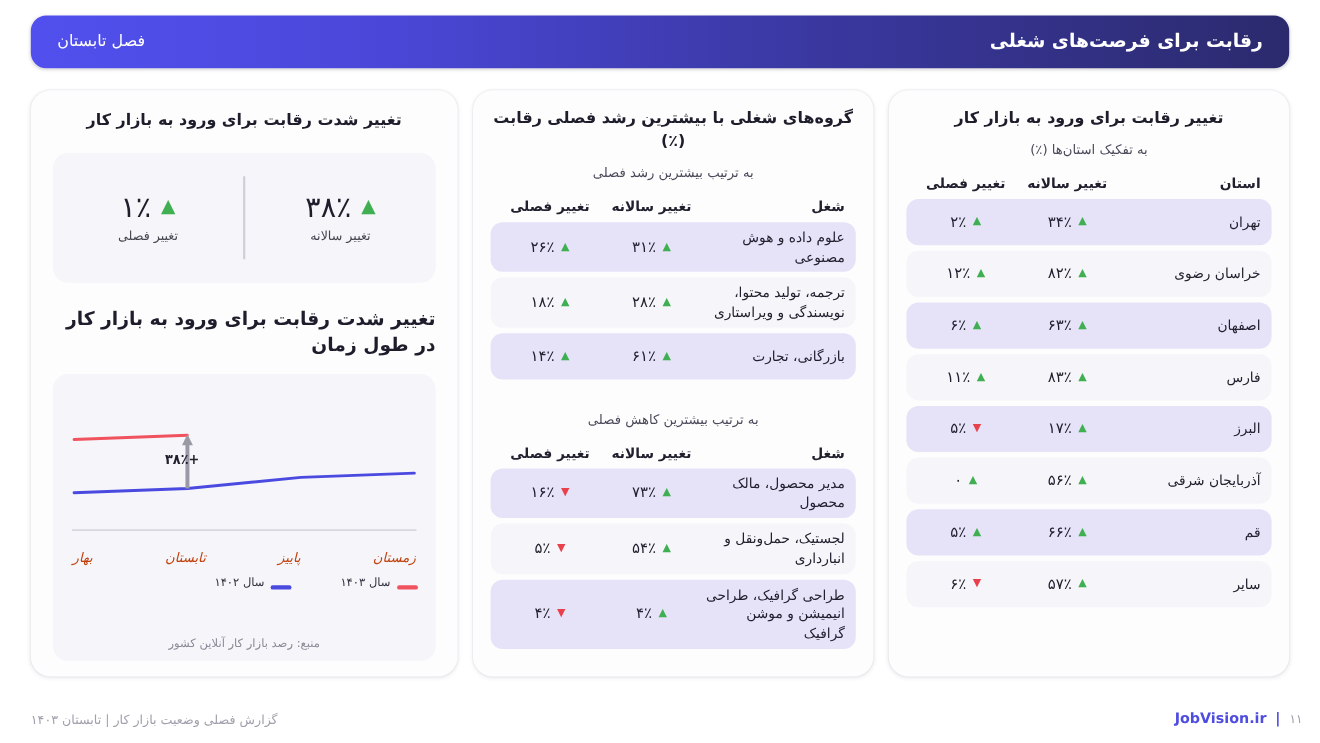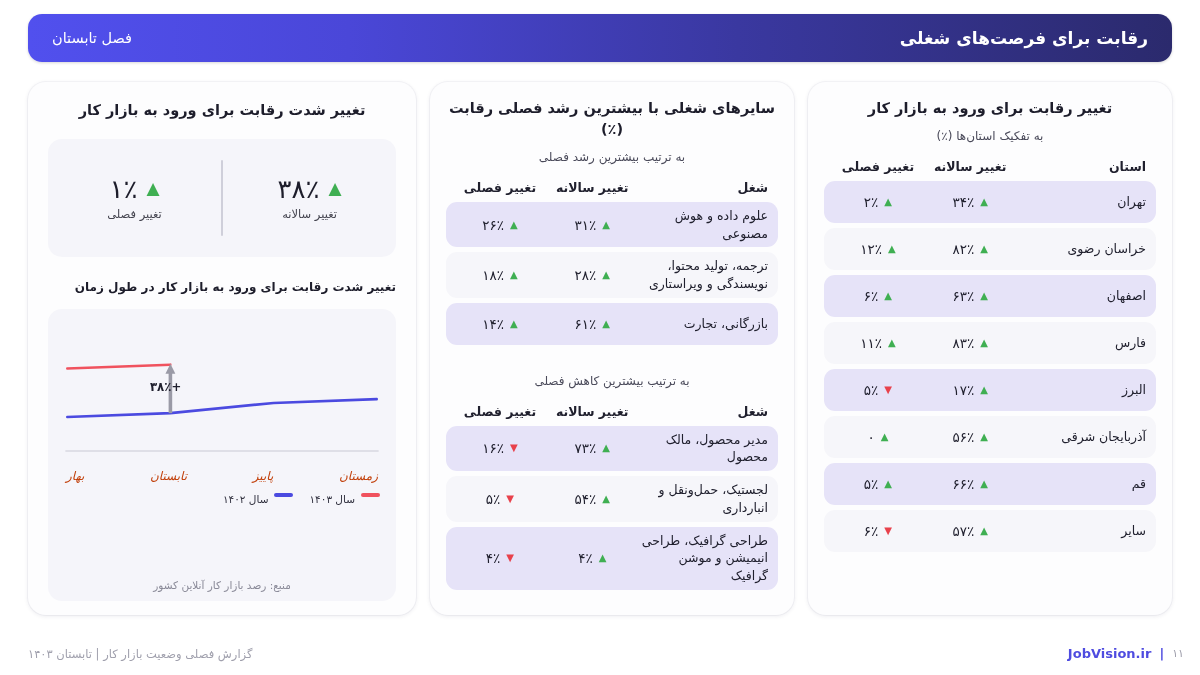--- a/index.html
+++ b/index.html
@@ -162,21 +162,21 @@
   .kpi-divider {
     width: 2px;
     height: 76px;
     background: #cfcfda;
     border-radius: 2px;
   }
 
   
   .chart-title {
     margin-top: 22px;
-    font-size: 12px;
+    font-size: 17px;
     font-weight: bold;
     color: #1d1d2b;
     text-align: right;
     line-height: 1.4;
   }
   .chart-panel {
     margin-top: 13px;
     background: #f5f5fa;
     border-radius: 14px;
     padding: 14px 12px 10px 12px;
@@ -196,22 +196,23 @@
     display: flex;
     flex-direction: row;
     justify-content: flex-start;
     align-items: center;
     gap: 16px;
     padding: 10px 4px 0 0;
   }
   .legend-item {
     display: flex;
     flex-direction: row;
-    align-items: flex-start;
+    align-items: flex-end;
     gap: 6px;
+    margin-left: 28px;
   }
   .legend-swatch { width: 19px; height: 4px; border-radius: 2px; display: inline-block; }
   .legend-text { font-size: 10.5px; color: #31313f; }
 
   .source {
     margin-top: auto;
     padding-top: 10px;
     font-size: 10.5px;
     color: #8a8a98;
     text-align: center;
@@ -346,21 +347,21 @@
               <div class="td qt">
                 <span class="tri down">▼</span>
                 <span class="val">۶٪</span>
               </div>
             </div>
           </div>
       </div>
     </div>
 
     <div class="card card-mid">
-      <div class="c-title">سایر‌های شغلی با بیشترین رشد فصلی رقابت (٪)</div>
+      <div class="c-title">گروه‌های شغلی با بیشترین رشد فصلی رقابت (٪)</div>
       <div class="c-sub">به ترتیب بیشترین رشد فصلی</div>
       <div class="tbl">
         <div class="thead">
           <div class="th name">شغل</div>
           <div class="th yr">تغییر سالانه</div>
           <div class="th qt">تغییر فصلی</div>
         </div>
         <div id="topgrowth-rows">
             <div class="trow odd">
               <div class="td name">علوم داده و هوش مصنوعی</div>

